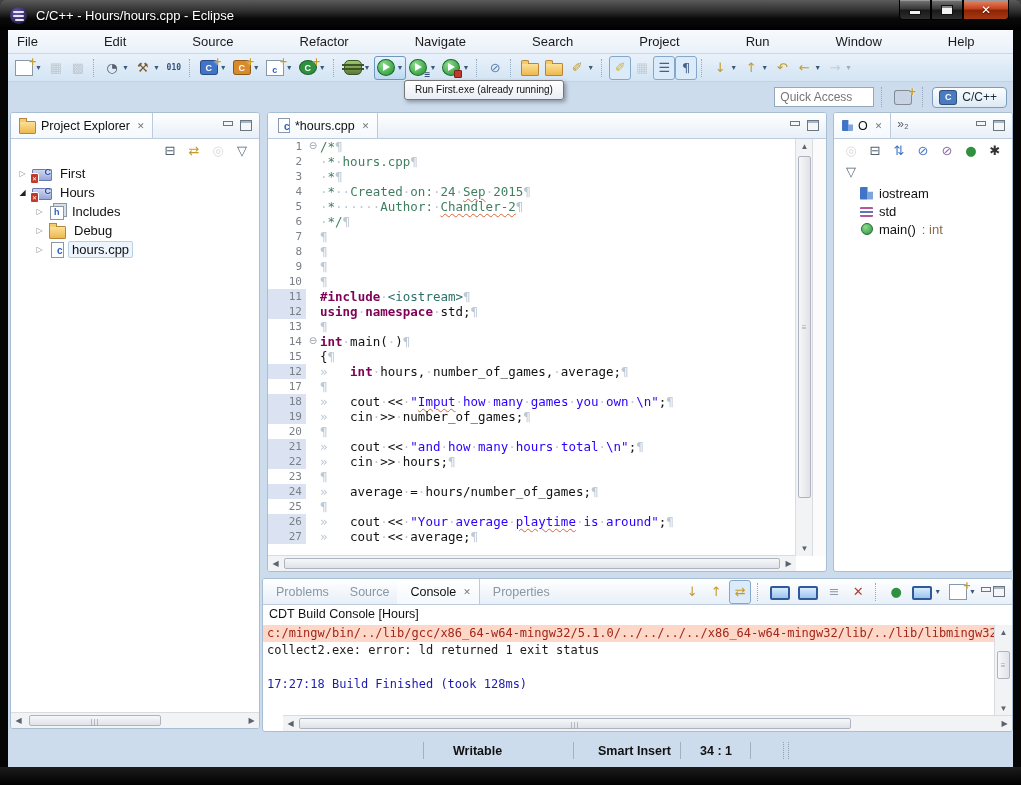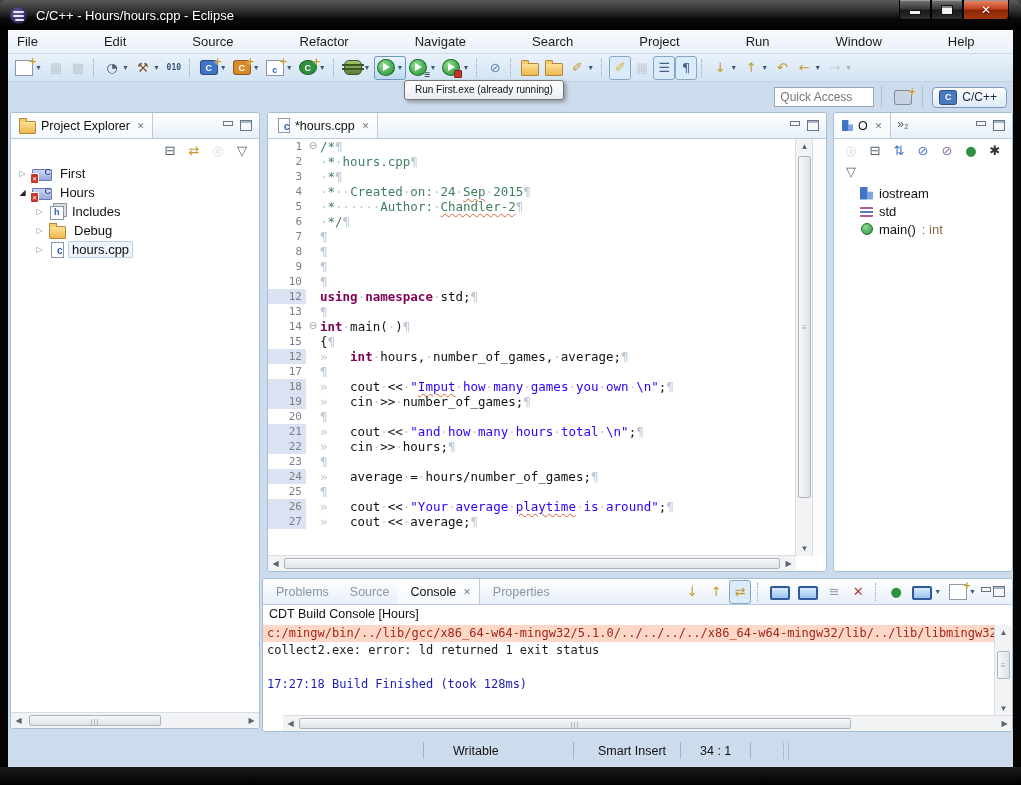--- a/index.html
+++ b/index.html
@@ -126,21 +126,21 @@
   .oi-namespace{background:repeating-linear-gradient(#b05a9a 0 2px,#fff 2px 4px,#5a78b8 4px 6px,#fff 6px 8px,#b05a9a 8px 10px);height:10px;margin-top:2px;border-radius:1px;}
   .oi-function{width:10px;height:10px;border-radius:50%;background:radial-gradient(circle at 35% 30%,#8fdc8f,#2f9140);border:1px solid #1d6e2c;margin-left:1px;}
   .osuffix{color:#8b6b4a;}
   
   .subtitle{position:absolute;left:0;right:0;top:26px;height:18px;font-size:12.5px;color:#111;padding:2px 6px;background:#fff;}
   .clines{position:absolute;left:0;top:46px;right:17px;bottom:15px;overflow:hidden;font:12px/17px "DejaVu Sans Mono",monospace;}
   .cline{white-space:pre;padding-left:4px;color:#1a1a1a;}
   .cline.lerr{background:#fdd8c8;color:#a3261a;}
   .cline.linf{color:#1b1bb4;}
   
-  .statusbar{position:absolute;left:8px;right:8px;bottom:18px;height:32px;background:#cddcec;display:block;}
+  .statusbar{position:absolute;left:8px;right:8px;bottom:18px;height:32px;background:#cddcec;display:block;font-weight:bold;}
   .ssep{position:absolute;top:7px;width:1px;height:17px;background:#9fb2c4;}
   .stext{position:absolute;top:9px;font-size:12.5px;color:#111;}
   .sgrip{position:absolute;top:7px;height:17px;width:4px;border-left:1px dotted #8fa2b4;border-right:1px dotted #8fa2b4;}
   .bottomframe{position:absolute;left:0;right:0;bottom:0;height:18px;background:linear-gradient(#1c1c1c,#000);}
 </style>
 </head>
 <body>
 
 <div class="win">
   <div class="titlebar">
@@ -395,20 +395,21 @@
           <div class="eline"><span class="gut">1</span><span class="fold">⊖</span><span class="codeln"><span class="c-cm">/*</span><span class="ws">¶</span></span></div>
           <div class="eline"><span class="gut">2</span><span class="fold"></span><span class="codeln"><span class="ws">·</span><span class="c-cm">*</span><span class="ws">·</span><span class="c-cm">hours.cpp</span><span class="ws">¶</span></span></div>
           <div class="eline"><span class="gut">3</span><span class="fold"></span><span class="codeln"><span class="ws">·</span><span class="c-cm">*</span><span class="ws">¶</span></span></div>
           <div class="eline"><span class="gut">4</span><span class="fold"></span><span class="codeln"><span class="ws">·</span><span class="c-cm">*</span><span class="ws">·</span><span class="ws">·</span><span class="c-cm">Created</span><span class="ws">·</span><span class="c-cm">on:</span><span class="ws">·</span><span class="c-cm">24</span><span class="ws">·</span><span class="c-cm sq">Sep</span><span class="ws">·</span><span class="c-cm">2015</span><span class="ws">¶</span></span></div>
           <div class="eline"><span class="gut">5</span><span class="fold"></span><span class="codeln"><span class="ws">·</span><span class="c-cm">*</span><span class="ws">·</span><span class="ws">·</span><span class="ws">·</span><span class="ws">·</span><span class="ws">·</span><span class="ws">·</span><span class="c-cm">Author:</span><span class="ws">·</span><span class="c-cm sq">Chandler-2</span><span class="ws">¶</span></span></div>
           <div class="eline"><span class="gut">6</span><span class="fold"></span><span class="codeln"><span class="ws">·</span><span class="c-cm">*/</span><span class="ws">¶</span></span></div>
           <div class="eline"><span class="gut">7</span><span class="fold"></span><span class="codeln"><span class="ws">¶</span></span></div>
           <div class="eline"><span class="gut">8</span><span class="fold"></span><span class="codeln"><span class="ws">¶</span></span></div>
           <div class="eline"><span class="gut">9</span><span class="fold"></span><span class="codeln"><span class="ws">¶</span></span></div>
           <div class="eline"><span class="gut">10</span><span class="fold"></span><span class="codeln"><span class="ws">¶</span></span></div>
+          <div class="eline"><span class="gut chg">11</span><span class="fold"></span><span class="codeln"><span class="c-kw">#include</span><span class="ws">·</span><span class="c-hd">&lt;iostream&gt;</span><span class="ws">¶</span></span></div>
           <div class="eline"><span class="gut chg">12</span><span class="fold"></span><span class="codeln"><span class="c-kw">using</span><span class="ws">·</span><span class="c-kw">namespace</span><span class="ws">·</span><span class="c-pl">std;</span><span class="ws">¶</span></span></div>
           <div class="eline"><span class="gut">13</span><span class="fold"></span><span class="codeln"><span class="ws">¶</span></span></div>
           <div class="eline"><span class="gut">14</span><span class="fold">⊖</span><span class="codeln"><span class="c-kw">int</span><span class="ws">·</span><span class="c-pl">main(</span><span class="ws">·</span><span class="c-pl">)</span><span class="ws">¶</span></span></div>
           <div class="eline"><span class="gut">15</span><span class="fold"></span><span class="codeln"><span class="c-pl">{</span><span class="ws">¶</span></span></div>
           <div class="eline"><span class="gut chg">12</span><span class="fold"></span><span class="codeln"><span class="tab">»</span><span class="c-kw">int</span><span class="ws">·</span><span class="c-pl">hours,</span><span class="ws">·</span><span class="c-pl">number_of_games,</span><span class="ws">·</span><span class="c-pl">average;</span><span class="ws">¶</span></span></div>
           <div class="eline"><span class="gut">17</span><span class="fold"></span><span class="codeln"><span class="ws">¶</span></span></div>
           <div class="eline"><span class="gut chg">18</span><span class="fold"></span><span class="codeln"><span class="tab">»</span><span class="c-pl">cout</span><span class="ws">·</span><span class="c-pl">&lt;&lt;</span><span class="ws">·</span><span class="c-str">"</span><span class="c-str sq">Imput</span><span class="ws">·</span><span class="c-str">how</span><span class="ws">·</span><span class="c-str">many</span><span class="ws">·</span><span class="c-str">games</span><span class="ws">·</span><span class="c-str">you</span><span class="ws">·</span><span class="c-str">own</span><span class="ws">·</span><span class="c-str">\n"</span><span class="c-pl">;</span><span class="ws">¶</span></span></div>
           <div class="eline"><span class="gut chg">19</span><span class="fold"></span><span class="codeln"><span class="tab">»</span><span class="c-pl">cin</span><span class="ws">·</span><span class="c-pl">&gt;&gt;</span><span class="ws">·</span><span class="c-pl">number_of_games;</span><span class="ws">¶</span></span></div>
           <div class="eline"><span class="gut">20</span><span class="fold"></span><span class="codeln"><span class="ws">¶</span></span></div>
           <div class="eline"><span class="gut chg">21</span><span class="fold"></span><span class="codeln"><span class="tab">»</span><span class="c-pl">cout</span><span class="ws">·</span><span class="c-pl">&lt;&lt;</span><span class="ws">·</span><span class="c-str">"and</span><span class="ws">·</span><span class="c-str">how</span><span class="ws">·</span><span class="c-str">many</span><span class="ws">·</span><span class="c-str">hours</span><span class="ws">·</span><span class="c-str">total</span><span class="ws">·</span><span class="c-str">\n"</span><span class="c-pl">;</span><span class="ws">¶</span></span></div>

